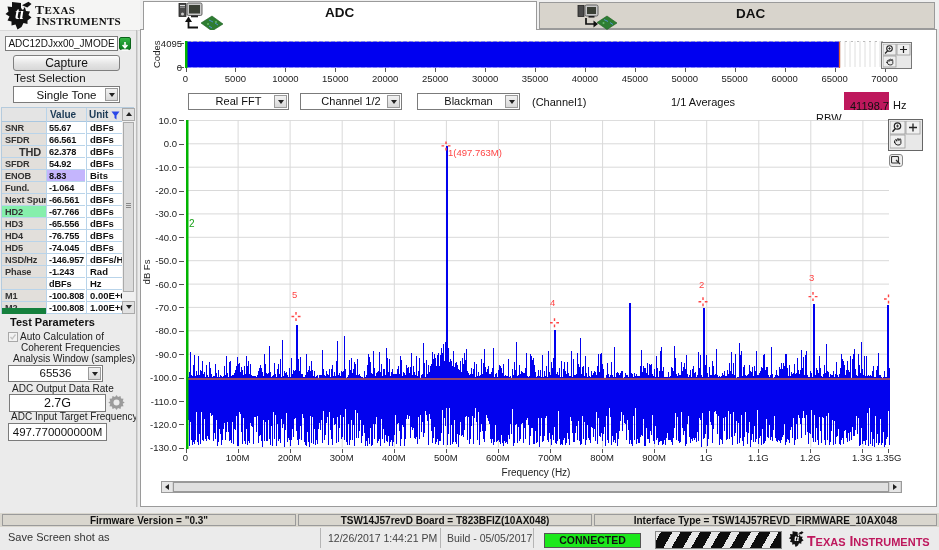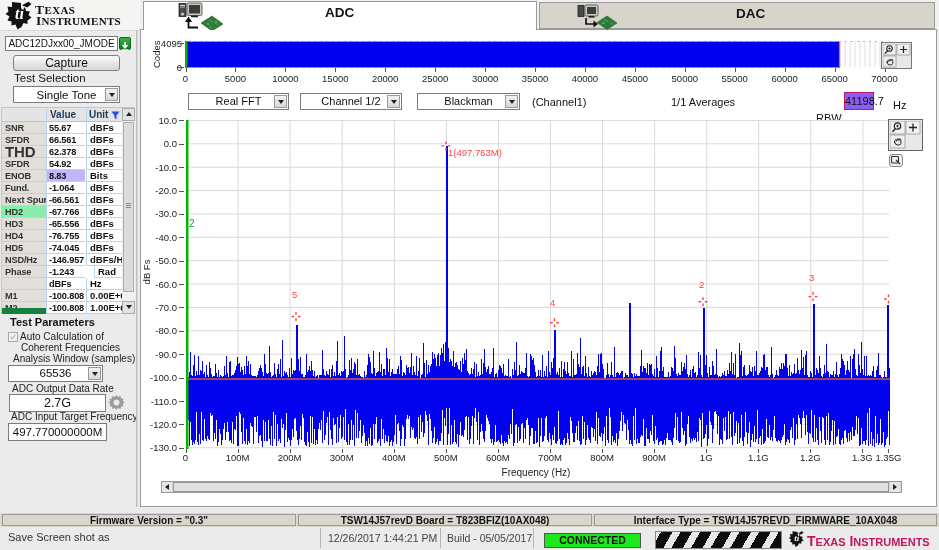--- a/index.html
+++ b/index.html
@@ -42,21 +42,21 @@
 <div style="position:absolute;left:87px;top:1px;font-size:10px;font-weight:bold;color:#1c3a55">Unit</div>
 <svg style="position:absolute;left:109px;top:3px" width="9" height="9" viewBox="0 0 9 9">
       <path d="M0.5 0.5H8.5L5.5 4.5V8.5L3.5 7V4.5Z" fill="#2a48e8"></path>
     </svg>
 <div style="position:absolute;left:0;top:14px;width:44px;height:12px;background:#e2dfdb;border-bottom:1px solid #b9d4ea;font-size:9.2px;font-weight:bold;color:#333;line-height:12px;padding-left:3px;overflow:hidden;letter-spacing:-0.15px;white-space:nowrap">SNR</div>
 <div style="position:absolute;left:44px;top:14px;width:39px;height:12px;background:#fff;border-left:1px solid #b9d4ea;border-bottom:1px solid #b9d4ea;font-size:9.2px;font-weight:bold;color:#111;line-height:12px;padding-left:2px;overflow:hidden;letter-spacing:-0.15px">55.67</div>
 <div style="position:absolute;left:84px;top:14px;width:36px;height:12px;background:#fff;border-left:1px solid #b9d4ea;border-bottom:1px solid #b9d4ea;font-size:9.5px;font-weight:bold;color:#111;line-height:12px;padding-left:3px;overflow:hidden">dBFs</div>
 <div style="position:absolute;left:0;top:26px;width:44px;height:12px;background:#e2dfdb;border-bottom:1px solid #b9d4ea;font-size:9.2px;font-weight:bold;color:#333;line-height:12px;padding-left:3px;overflow:hidden;letter-spacing:-0.15px;white-space:nowrap">SFDR</div>
 <div style="position:absolute;left:44px;top:26px;width:39px;height:12px;background:#fff;border-left:1px solid #b9d4ea;border-bottom:1px solid #b9d4ea;font-size:9.2px;font-weight:bold;color:#111;line-height:12px;padding-left:2px;overflow:hidden;letter-spacing:-0.15px">66.561</div>
 <div style="position:absolute;left:84px;top:26px;width:36px;height:12px;background:#fff;border-left:1px solid #b9d4ea;border-bottom:1px solid #b9d4ea;font-size:9.5px;font-weight:bold;color:#111;line-height:12px;padding-left:3px;overflow:hidden">dBFs</div>
-<div style="position:absolute;left:0;top:38px;width:44px;height:12px;background:#e2dfdb;border-bottom:1px solid #b9d4ea;font-size:15px;font-weight:bold;color:#333;line-height:12px;padding-left:3px;overflow:hidden;letter-spacing:-0.15px;white-space:nowrap">THD</div>
+<div style="position:absolute;left:0;top:38px;width:44px;height:12px;background:#e2dfdb;border-bottom:1px solid #b9d4ea;font-size:11px;font-weight:bold;color:#333;line-height:12px;padding-left:17px;overflow:hidden;letter-spacing:-0.15px;white-space:nowrap">THD</div>
 <div style="position:absolute;left:44px;top:38px;width:39px;height:12px;background:#fff;border-left:1px solid #b9d4ea;border-bottom:1px solid #b9d4ea;font-size:9.2px;font-weight:bold;color:#111;line-height:12px;padding-left:2px;overflow:hidden;letter-spacing:-0.15px">62.378</div>
 <div style="position:absolute;left:84px;top:38px;width:36px;height:12px;background:#fff;border-left:1px solid #b9d4ea;border-bottom:1px solid #b9d4ea;font-size:9.5px;font-weight:bold;color:#111;line-height:12px;padding-left:3px;overflow:hidden">dBFs</div>
 <div style="position:absolute;left:0;top:50px;width:44px;height:12px;background:#e2dfdb;border-bottom:1px solid #b9d4ea;font-size:9.2px;font-weight:bold;color:#333;line-height:12px;padding-left:3px;overflow:hidden;letter-spacing:-0.15px;white-space:nowrap">SFDR</div>
 <div style="position:absolute;left:44px;top:50px;width:39px;height:12px;background:#fff;border-left:1px solid #b9d4ea;border-bottom:1px solid #b9d4ea;font-size:9.2px;font-weight:bold;color:#111;line-height:12px;padding-left:2px;overflow:hidden;letter-spacing:-0.15px">54.92</div>
 <div style="position:absolute;left:84px;top:50px;width:36px;height:12px;background:#fff;border-left:1px solid #b9d4ea;border-bottom:1px solid #b9d4ea;font-size:9.5px;font-weight:bold;color:#111;line-height:12px;padding-left:3px;overflow:hidden">dBFs</div>
 <div style="position:absolute;left:0;top:62px;width:44px;height:12px;background:#e2dfdb;border-bottom:1px solid #b9d4ea;font-size:9.2px;font-weight:bold;color:#333;line-height:12px;padding-left:3px;overflow:hidden;letter-spacing:-0.15px;white-space:nowrap">ENOB</div>
 <div style="position:absolute;left:44px;top:62px;width:39px;height:12px;background:#c4b5fd;border-left:1px solid #b9d4ea;border-bottom:1px solid #b9d4ea;font-size:9.2px;font-weight:bold;color:#111;line-height:12px;padding-left:2px;overflow:hidden;letter-spacing:-0.15px">8.83</div>
 <div style="position:absolute;left:84px;top:62px;width:36px;height:12px;background:#fff;border-left:1px solid #b9d4ea;border-bottom:1px solid #b9d4ea;font-size:9.5px;font-weight:bold;color:#111;line-height:12px;padding-left:3px;overflow:hidden">Bits</div>
 <div style="position:absolute;left:0;top:74px;width:44px;height:12px;background:#e2dfdb;border-bottom:1px solid #b9d4ea;font-size:9.2px;font-weight:bold;color:#333;line-height:12px;padding-left:3px;overflow:hidden;letter-spacing:-0.15px;white-space:nowrap">Fund.</div>
 <div style="position:absolute;left:44px;top:74px;width:39px;height:12px;background:#fff;border-left:1px solid #b9d4ea;border-bottom:1px solid #b9d4ea;font-size:9.2px;font-weight:bold;color:#111;line-height:12px;padding-left:2px;overflow:hidden;letter-spacing:-0.15px">-1.064</div>
@@ -74,21 +74,21 @@
 <div style="position:absolute;left:44px;top:122px;width:39px;height:12px;background:#fff;border-left:1px solid #b9d4ea;border-bottom:1px solid #b9d4ea;font-size:9.2px;font-weight:bold;color:#111;line-height:12px;padding-left:2px;overflow:hidden;letter-spacing:-0.15px">-76.755</div>
 <div style="position:absolute;left:84px;top:122px;width:36px;height:12px;background:#fff;border-left:1px solid #b9d4ea;border-bottom:1px solid #b9d4ea;font-size:9.5px;font-weight:bold;color:#111;line-height:12px;padding-left:3px;overflow:hidden">dBFs</div>
 <div style="position:absolute;left:0;top:134px;width:44px;height:12px;background:#e2dfdb;border-bottom:1px solid #b9d4ea;font-size:9.2px;font-weight:bold;color:#333;line-height:12px;padding-left:3px;overflow:hidden;letter-spacing:-0.15px;white-space:nowrap">HD5</div>
 <div style="position:absolute;left:44px;top:134px;width:39px;height:12px;background:#fff;border-left:1px solid #b9d4ea;border-bottom:1px solid #b9d4ea;font-size:9.2px;font-weight:bold;color:#111;line-height:12px;padding-left:2px;overflow:hidden;letter-spacing:-0.15px">-74.045</div>
 <div style="position:absolute;left:84px;top:134px;width:36px;height:12px;background:#fff;border-left:1px solid #b9d4ea;border-bottom:1px solid #b9d4ea;font-size:9.5px;font-weight:bold;color:#111;line-height:12px;padding-left:3px;overflow:hidden">dBFs</div>
 <div style="position:absolute;left:0;top:146px;width:44px;height:12px;background:#e2dfdb;border-bottom:1px solid #b9d4ea;font-size:9.2px;font-weight:bold;color:#333;line-height:12px;padding-left:3px;overflow:hidden;letter-spacing:-0.15px;white-space:nowrap">NSD/Hz</div>
 <div style="position:absolute;left:44px;top:146px;width:39px;height:12px;background:#fff;border-left:1px solid #b9d4ea;border-bottom:1px solid #b9d4ea;font-size:9.2px;font-weight:bold;color:#111;line-height:12px;padding-left:2px;overflow:hidden;letter-spacing:-0.15px">-146.957</div>
 <div style="position:absolute;left:84px;top:146px;width:36px;height:12px;background:#fff;border-left:1px solid #b9d4ea;border-bottom:1px solid #b9d4ea;font-size:9.5px;font-weight:bold;color:#111;line-height:12px;padding-left:3px;overflow:hidden">dBFs/Hz</div>
 <div style="position:absolute;left:0;top:158px;width:44px;height:12px;background:#e2dfdb;border-bottom:1px solid #b9d4ea;font-size:9.2px;font-weight:bold;color:#333;line-height:12px;padding-left:3px;overflow:hidden;letter-spacing:-0.15px;white-space:nowrap">Phase</div>
 <div style="position:absolute;left:44px;top:158px;width:39px;height:12px;background:#fff;border-left:1px solid #b9d4ea;border-bottom:1px solid #b9d4ea;font-size:9.2px;font-weight:bold;color:#111;line-height:12px;padding-left:2px;overflow:hidden;letter-spacing:-0.15px">-1.243</div>
-<div style="position:absolute;left:92px;top:158px;width:36px;height:12px;background:#fff;border-left:1px solid #b9d4ea;border-bottom:1px solid #b9d4ea;font-size:9.5px;font-weight:bold;color:#111;line-height:12px;padding-left:3px;overflow:hidden">Rad</div>
+<div style="position:absolute;left:84px;top:158px;width:36px;height:12px;background:#fff;border-left:1px solid #b9d4ea;border-bottom:1px solid #b9d4ea;font-size:9.5px;font-weight:bold;color:#111;line-height:12px;padding-left:3px;overflow:hidden">Rad</div>
 <div style="position:absolute;left:0;top:170px;width:44px;height:12px;background:#e2dfdb;border-bottom:1px solid #b9d4ea;font-size:9.2px;font-weight:bold;color:#333;line-height:12px;padding-left:3px;overflow:hidden;letter-spacing:-0.15px;white-space:nowrap"></div>
 <div style="position:absolute;left:44px;top:170px;width:39px;height:12px;background:#fff;border-left:1px solid #b9d4ea;border-bottom:1px solid #b9d4ea;font-size:9.2px;font-weight:bold;color:#111;line-height:12px;padding-left:2px;overflow:hidden;letter-spacing:-0.15px">dBFs</div>
 <div style="position:absolute;left:84px;top:170px;width:36px;height:12px;background:#fff;border-left:1px solid #b9d4ea;border-bottom:1px solid #b9d4ea;font-size:9.5px;font-weight:bold;color:#111;line-height:12px;padding-left:3px;overflow:hidden">Hz</div>
 <div style="position:absolute;left:0;top:182px;width:44px;height:12px;background:#e2dfdb;border-bottom:1px solid #b9d4ea;font-size:9.2px;font-weight:bold;color:#333;line-height:12px;padding-left:3px;overflow:hidden;letter-spacing:-0.15px;white-space:nowrap">M1</div>
 <div style="position:absolute;left:44px;top:182px;width:39px;height:12px;background:#fff;border-left:1px solid #b9d4ea;border-bottom:1px solid #b9d4ea;font-size:9.2px;font-weight:bold;color:#111;line-height:12px;padding-left:2px;overflow:hidden;letter-spacing:-0.15px">-100.808</div>
 <div style="position:absolute;left:84px;top:182px;width:36px;height:12px;background:#fff;border-left:1px solid #b9d4ea;border-bottom:1px solid #b9d4ea;font-size:9.5px;font-weight:bold;color:#111;line-height:12px;padding-left:3px;overflow:hidden">0.00E+0</div>
 <div style="position:absolute;left:0;top:194px;width:44px;height:12px;background:#e2dfdb;border-bottom:6px solid #15803d;font-size:9.2px;font-weight:bold;color:#333;line-height:12px;padding-left:3px;overflow:hidden;letter-spacing:-0.15px;white-space:nowrap">M2</div>
 <div style="position:absolute;left:44px;top:194px;width:39px;height:12px;background:#fff;border-left:1px solid #b9d4ea;border-bottom:1px solid #b9d4ea;font-size:9.2px;font-weight:bold;color:#111;line-height:12px;padding-left:2px;overflow:hidden;letter-spacing:-0.15px">-100.808</div>
 <div style="position:absolute;left:84px;top:194px;width:36px;height:12px;background:#fff;border-left:1px solid #b9d4ea;border-bottom:1px solid #b9d4ea;font-size:9.5px;font-weight:bold;color:#111;line-height:12px;padding-left:3px;overflow:hidden">1.00E+6</div>
 <div style="position:absolute;left:44px;top:0;width:1px;height:14px;background:#b9d4ea"></div>
@@ -227,21 +227,21 @@
     </div></div>
 <div class="combo" style="left:300px;top:93px;width:102px;height:17px;line-height:15px">Channel 1/2<div class="cbtn">
       <div class="tri"></div>
     </div></div>
 <div class="combo" style="left:417px;top:93px;width:103px;height:17px;line-height:15px">Blackman<div class="cbtn">
       <div class="tri"></div>
     </div></div>
 <div class="abs" style="left:532px;top:96px;font-size:11px;color:#111">(Channel1)</div>
 <div class="abs" style="left:671px;top:96px;font-size:11px;color:#111">1/1 Averages</div>
 <div class="abs" style="left:816px;top:112px;font-size:11px;color:#111">RBW</div>
-<div class="abs" style="left:844px;top:92px;width:30px;height:18px;background:#8b5cf6;border:1px solid #be185d;font-size:11px;text-align:center;line-height:16px;color:#111">41198.7</div>
+<div class="abs" style="left:844px;top:92px;width:45px;height:18px;background:#be185d;border:6px solid #be185d;font-size:11px;text-align:center;line-height:16px;color:#111">41198.7</div>
 <div class="abs" style="left:893px;top:99px;font-size:11px;color:#111">Hz</div>
 
 <div class="abs" style="left:139px;top:259px;font-size:9.5px;color:#222;transform:rotate(-90deg);transform-origin:0 0;width:30px;text-align:center;left:141px;top:287px">dB Fs</div>
 <div class="yl" style="top:114.9px">10.0</div>
 <div style="position:absolute;left:179px;top:120.4px;width:5px;height:1px;background:#555"></div>
 <div class="yl" style="top:138.3px">0.0</div>
 <div style="position:absolute;left:179px;top:143.8px;width:5px;height:1px;background:#555"></div>
 <div class="yl" style="top:161.7px">-10.0</div>
 <div style="position:absolute;left:179px;top:167.2px;width:5px;height:1px;background:#555"></div>
 <div class="yl" style="top:185.0px">-20.0</div>

